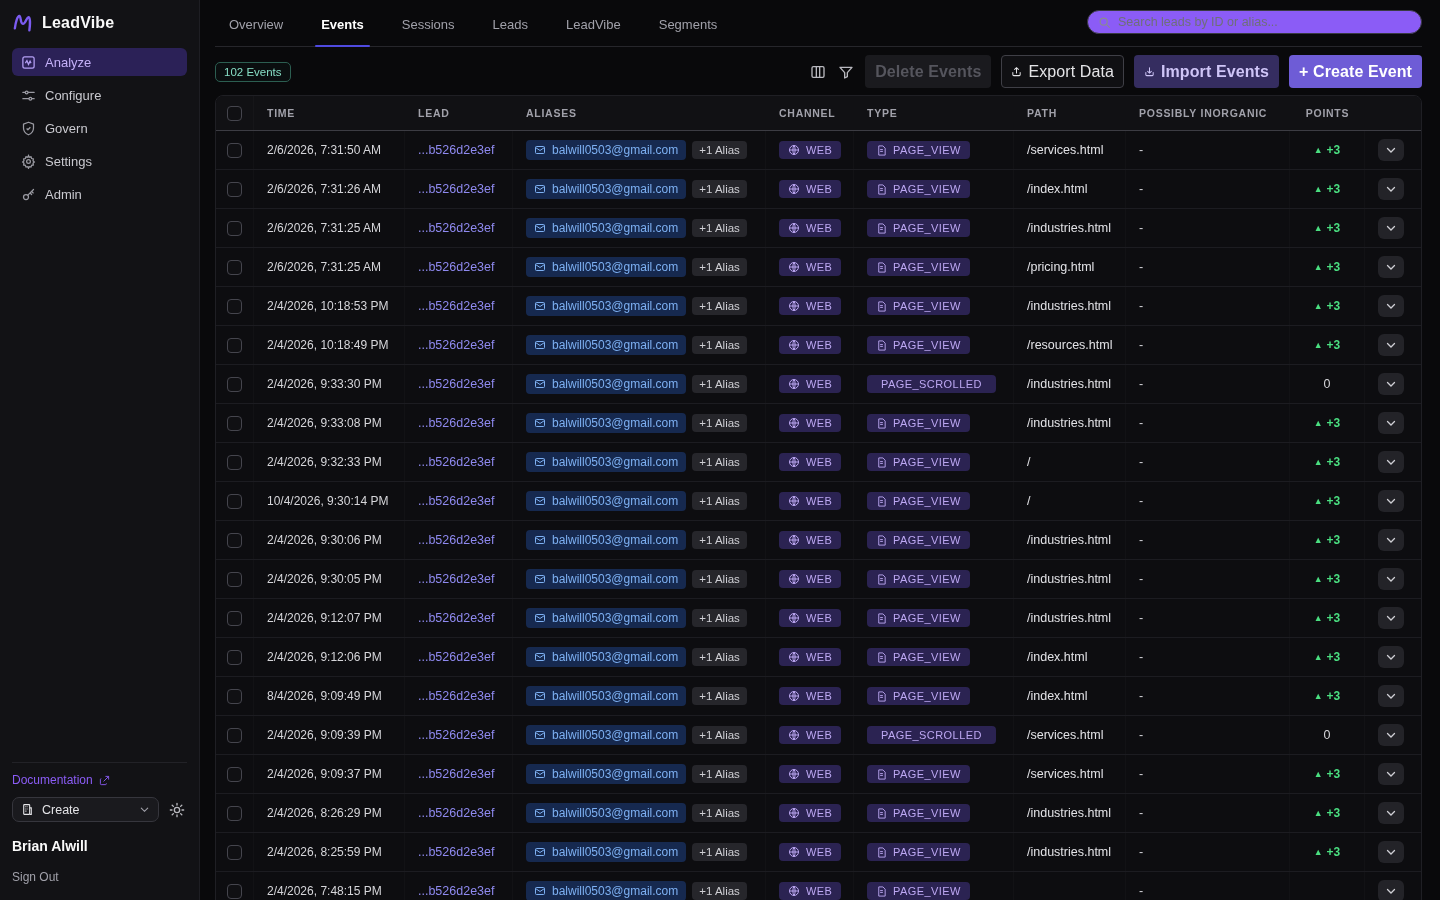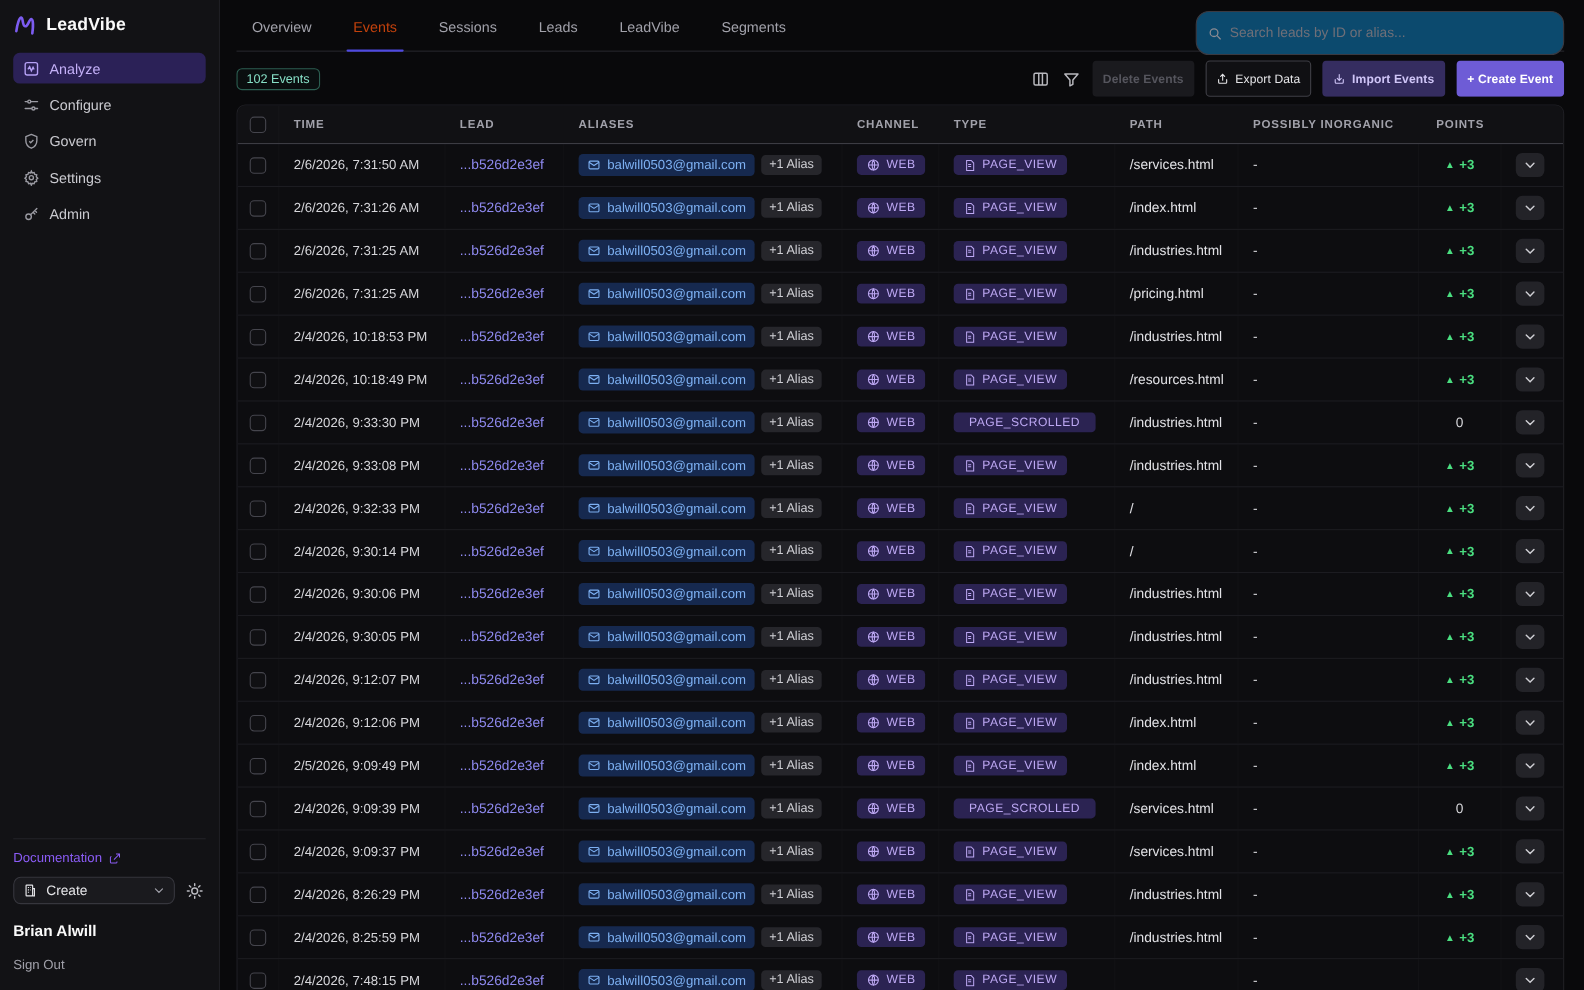--- a/index.html
+++ b/index.html
@@ -51,47 +51,47 @@
   .main { flex:1; position:relative; padding:0 18px 0 15px; }
 
   .tabs-bar {
     display:flex; align-items:flex-end; gap:0; height:47px;
     border-bottom:1px solid #26262b; position:relative;
   }
   .tab {
     padding:0 24px 14px 14px; color:#a1a1aa; cursor:pointer; font-size:13px;
     position:relative;
   }
-  .tab.active { color:#c2410c; font-weight:normal; }
+  .tab.active { color:#ffffff; font-weight:bold; }
   .tab.active::after {
     content:""; position:absolute; left:8px; right:18px; bottom:-1px;
     height:2px; background:#4f4ae0; border-radius:2px;
   }
   .search-wrap {
-    position:absolute; right:0; top:10px; width:335px; height:40px;
-    border:1px solid #3a3a42; border-radius:12px; background:#0c4a6e;
+    position:absolute; right:0; top:10px; width:335px; height:24px;
+    border:1px solid #3a3a42; border-radius:12px; background:#8b5cf6;
     display:flex; align-items:center; padding:0 10px; gap:7px;
   }
   .search-wrap input {
     flex:1; background:transparent; border:none; outline:none; color:#e4e4e7;
     font-size:12.5px; font-family:inherit;
   }
   .search-wrap input::placeholder { color:#6f6f78; }
   .search-ic { color:#8a8a92; }
 
   .toolbar { display:flex; align-items:center; justify-content:space-between; margin-top:14px; height:21px; }
   .count-badge {
     font-size:11.5px; color:#87dfc6; border:1px solid #2c5e51; border-radius:5px;
     padding:3px 8px; background:rgba(20,80,66,.08);
   }
   .toolbar-right { display:flex; align-items:center; gap:10px; }
   .tool-ic { color:#b9b9bf; cursor:pointer; padding:1px; }
   .btn {
     display:inline-flex; align-items:center; gap:6px; height:33px; padding:0 9px;
-    border-radius:4px; font-size:11px; cursor:pointer; border:1px solid transparent;
+    border-radius:4px; font-size:16px; cursor:pointer; border:1px solid transparent;
     font-family:inherit; font-weight:bold; letter-spacing:.1px;
   }
   .btn-disabled { background:#1a1a1e; color:#55555d; cursor:default; }
   .btn-outline { background:#101013; color:#e4e4e7; border-color:#3f3f46; font-weight:normal; }
   .btn-soft { background:#352d60; color:#cfc5f7; }
   .btn-primary { background:#6e5cd6; color:#fff; }
 
   
   .table { margin-top:13px; background:#0d0d10; border:1px solid #1f1f24;
     border-radius:8px 8px 0 0; overflow:hidden; }
@@ -882,21 +882,21 @@
               </svg>
         </span>
       </div>
     </div>
 
     <div class="tgrid trow">
       <div class="cell c-check">
             <span class="checkbox"></span>
           </div>
       <div class="cell">
-            <span class="t-time">2/4/2026, 9:30:14 PM</span>
+            <span class="t-time">10/4/2026, 9:30:14 PM</span>
           </div>
       <div class="cell">
             <span class="t-lead">...b526d2e3ef</span>
           </div>
       <div class="cell">
         <span class="alias-badge">
           <span>
             <svg width="12" height="12" viewBox="0 0 24 24" fill="none" stroke="currentColor" stroke-width="2">
                   <rect x="3" y="5" width="18" height="14" rx="2"></rect>
                   <path d="M3 7 l9 6 9-6"></path>
@@ -1207,21 +1207,21 @@
               </svg>
         </span>
       </div>
     </div>
 
     <div class="tgrid trow">
       <div class="cell c-check">
             <span class="checkbox"></span>
           </div>
       <div class="cell">
-            <span class="t-time">2/5/2026, 9:09:49 PM</span>
+            <span class="t-time">8/4/2026, 9:09:49 PM</span>
           </div>
       <div class="cell">
             <span class="t-lead">...b526d2e3ef</span>
           </div>
       <div class="cell">
         <span class="alias-badge">
           <span>
             <svg width="12" height="12" viewBox="0 0 24 24" fill="none" stroke="currentColor" stroke-width="2">
                   <rect x="3" y="5" width="18" height="14" rx="2"></rect>
                   <path d="M3 7 l9 6 9-6"></path>

